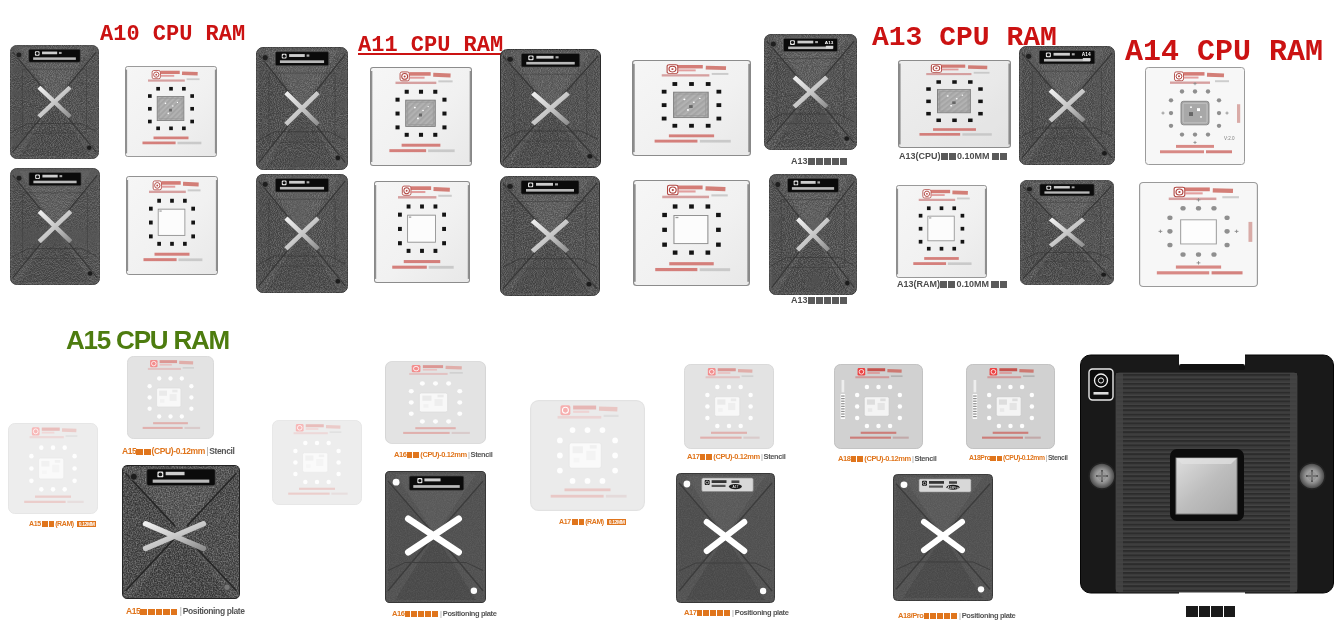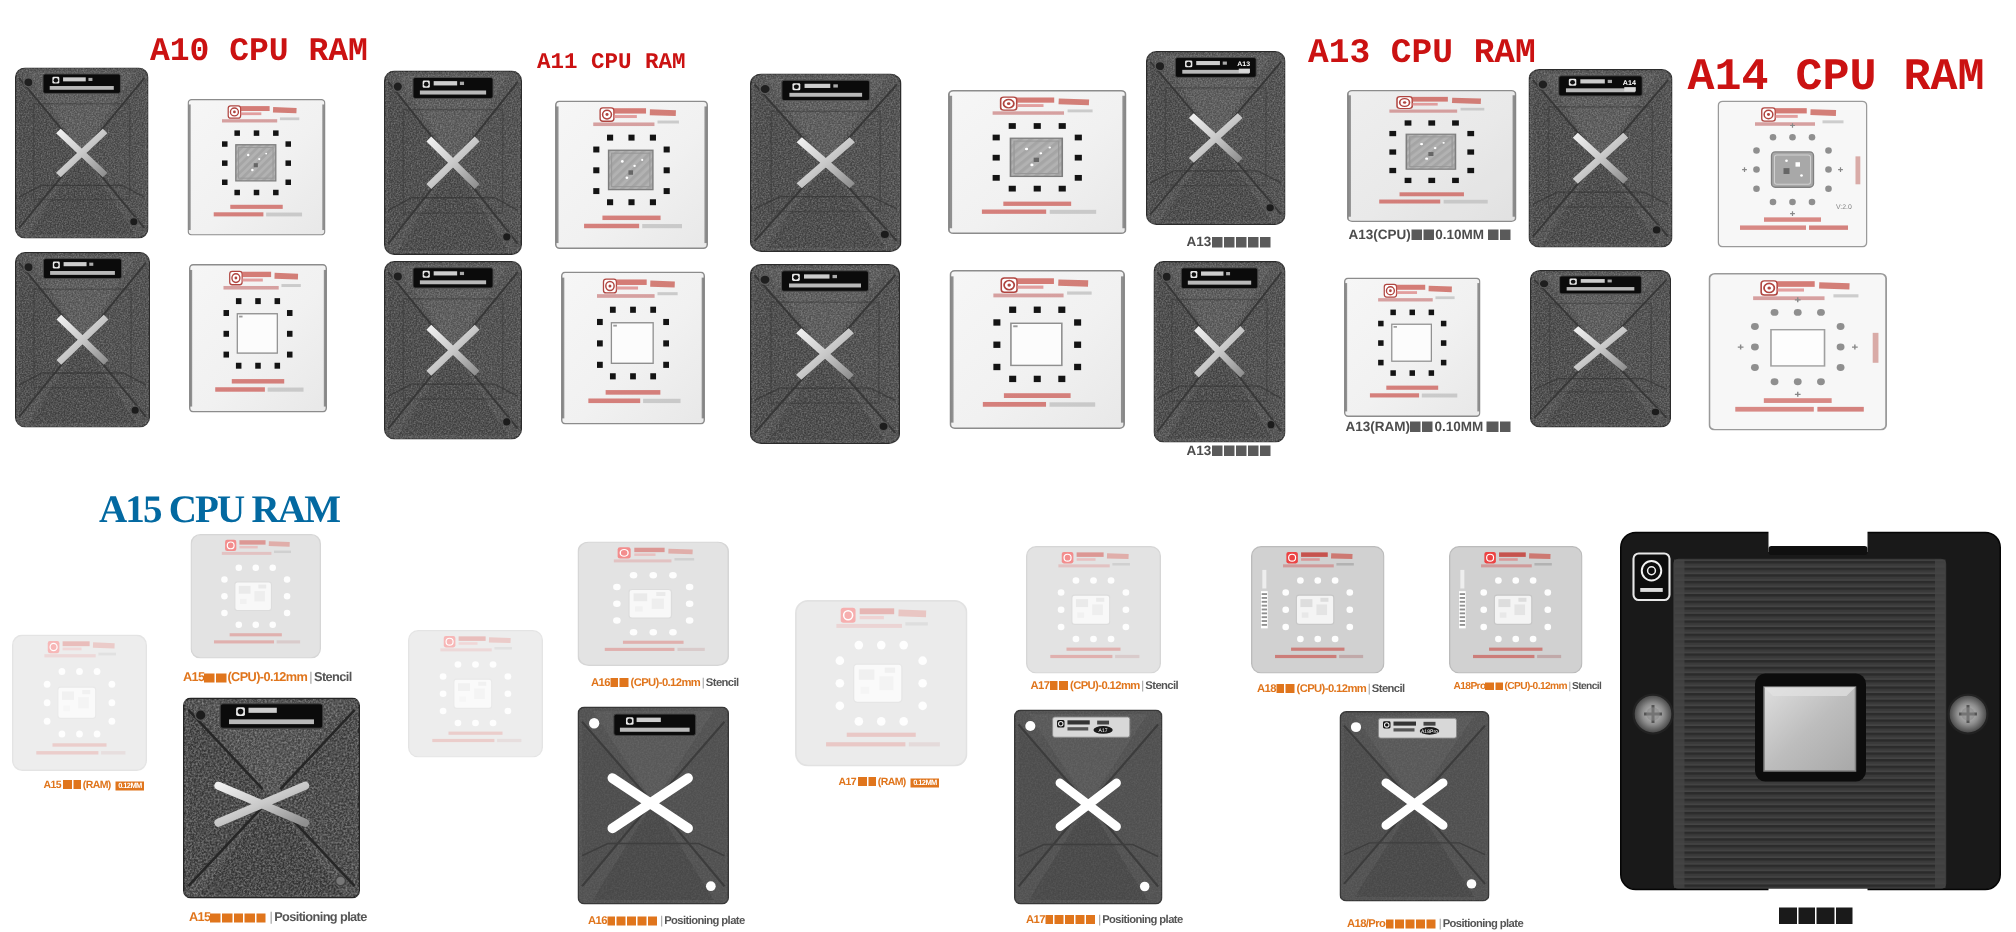--- a/index.html
+++ b/index.html
@@ -1,21 +1,21 @@
 <!DOCTYPE html>
 <html><head><meta charset="utf-8">
 <style>
 html,body{margin:0;padding:0;background:#fff;}
 #page{position:relative;width:1344px;height:621px;background:#fff;overflow:hidden;
  font-family:"Liberation Sans",sans-serif;}
 .abs{position:absolute;}
 .t1{position:absolute;font-family:"Liberation Mono",monospace;font-weight:bold;
  color:#cb1212;white-space:nowrap;}
-.t2{position:absolute;font-family:Liberation Serif, serif;font-weight:bold;
- color:#0369a1;white-space:nowrap;letter-spacing:-1.2px;}
+.t2{position:absolute;font-family:Liberation Sans, sans-serif;font-weight:bold;
+ color:#4d7c0f;white-space:nowrap;letter-spacing:-1.2px;}
 .k{display:inline-block;vertical-align:-12%;
  background-image:linear-gradient(90deg, transparent 0 45%, rgba(255,255,255,.5) 45% 55%, transparent 55% 100%),
  repeating-linear-gradient(0deg, transparent 0 1px, rgba(255,255,255,.5) 1px 2px);}
 .lab{position:absolute;font-family:"Liberation Sans",sans-serif;font-weight:bold;
  color:#e0751c;white-space:nowrap;letter-spacing:-0.4px;}
 .lab .g{color:#9a9a9a;font-weight:normal;}
 .lab .d{color:#555;}
 .cap{position:absolute;font-family:"Liberation Sans",sans-serif;font-weight:bold;
  color:#4c4c4c;white-space:nowrap;}
 svg.abs{display:block;}
@@ -53,22 +53,22 @@
           <rect width="2" height="4" fill="#a5a5a5"></rect>
 </pattern>
 <filter id="rough" x="0" y="0" width="100%" height="100%">
  <feTurbulence type="fractalNoise" baseFrequency="0.9" numOctaves="2" result="n"></feTurbulence>
  <feColorMatrix in="n" type="matrix" values="0 0 0 0 1  0 0 0 0 1  0 0 0 0 1  0 0 0 1.4 -0.45"></feColorMatrix>
 </filter>
 </defs>
 </svg>
 
 <div class="t1" style="left:100px;top:22px;font-size:22px;">A10 CPU RAM</div>
-<div class="t1" style="left:358px;top:33px;font-size:15px;">A11 CPU RAM</div>
-<div class="t1" style="left:872px;top:22px;font-size:23px;">A13 CPU RAM</div>
+<div class="t1" style="left:358px;top:33px;font-size:22px;text-decoration:underline;">A11 CPU RAM</div>
+<div class="t1" style="left:872px;top:22px;font-size:28px;">A13 CPU RAM</div>
 <div class="t1" style="left:1125px;top:35px;font-size:30px;">A14 CPU RAM</div>
 <div class="t2" style="left:66px;top:325px;font-size:26px;">A15 CPU RAM</div>
 <svg class="abs" style="left:10px;top:45px" width="89" height="114" viewBox="0 0 100 132" preserveAspectRatio="none">
       <rect x="0.5" y="0.5" width="99" height="131" rx="7" fill="#4a4a4a" stroke="#2b2b2b"></rect>
       <path d="M3 10 L50 66 L3 122 Z" fill="#424242"></path>
       <path d="M97 10 L50 66 L97 122 Z" fill="#464646"></path>
       <path d="M10 3 L50 66 L90 3 Z" fill="#525252"></path>
       <path d="M10 129 L50 66 L90 129 Z" fill="#404040"></path>
       <rect x="1" y="1" width="98" height="130" rx="7" filter="url(#rough)" opacity="0.34"></rect>
       <path d="M3 8 L44 59 M97 8 L56 59 M3 124 L44 73 M97 124 L56 73" stroke="#2f2f2f" stroke-width="1.4" fill="none" opacity="0.8"></path>

